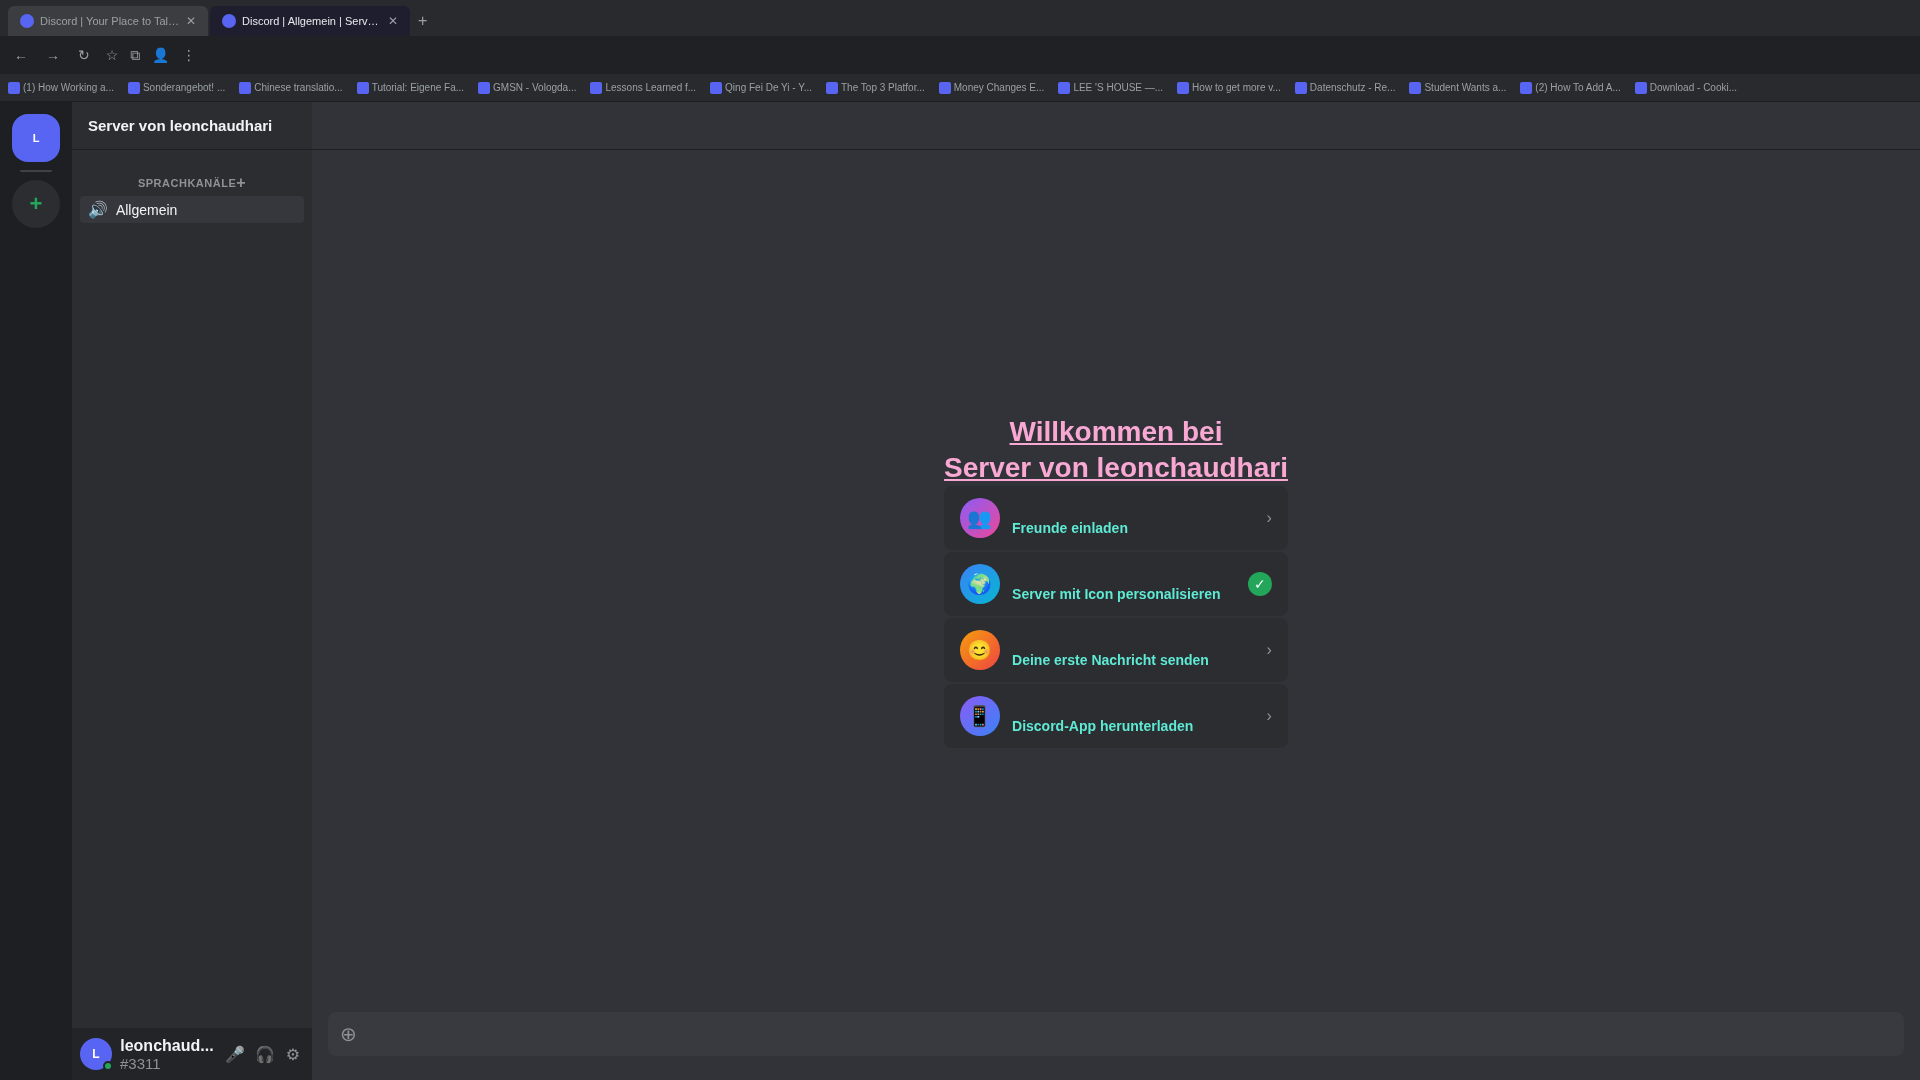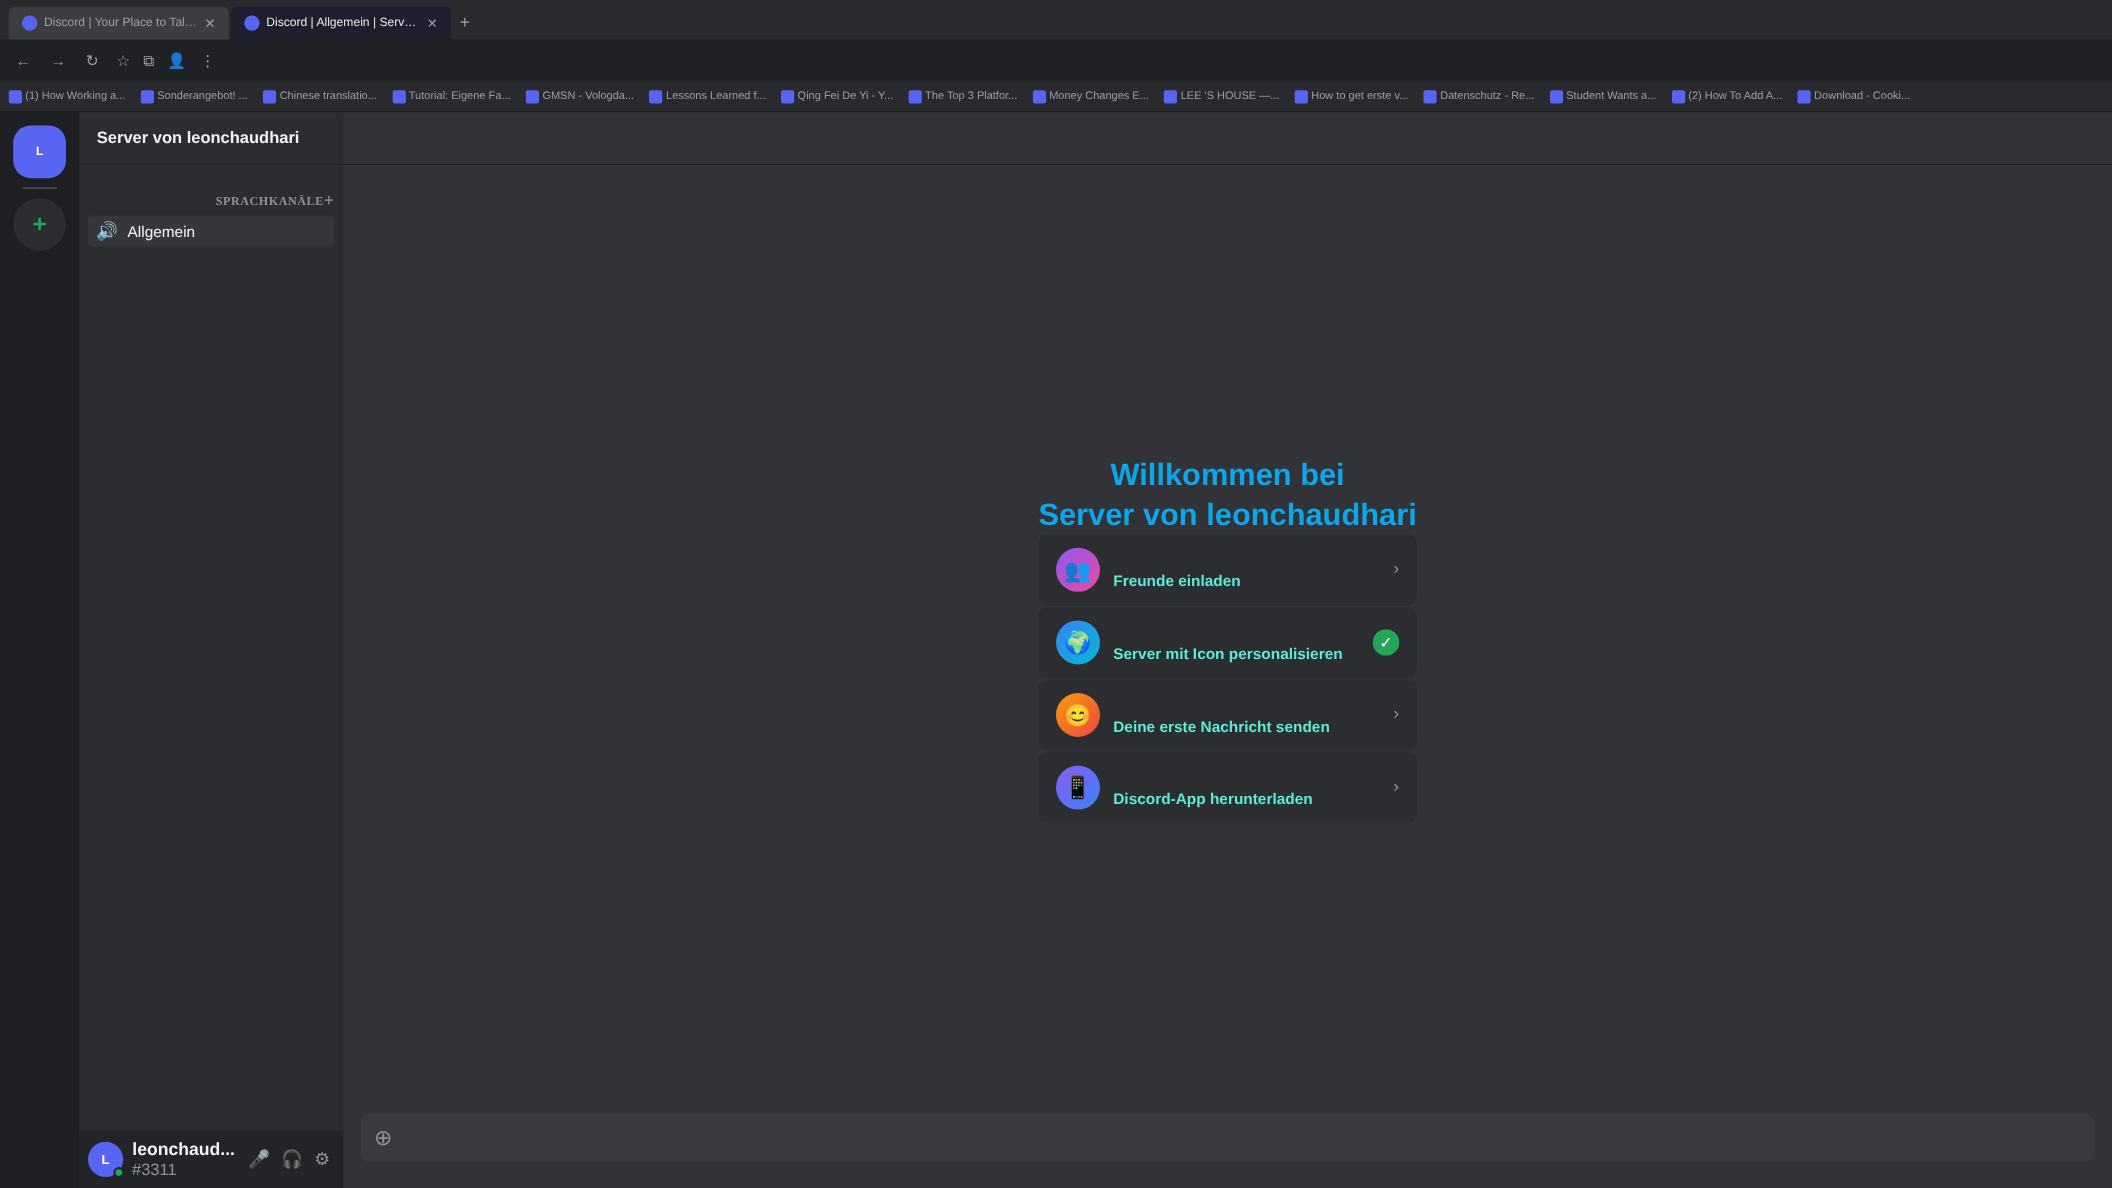--- a/index.html
+++ b/index.html
@@ -31,21 +31,21 @@
     .server-list { width: 72px; background: #1e1f22; display: flex; flex-direction: column; align-items: center; padding: 12px 0; gap: 8px; flex-shrink: 0; }
     .server-icon { width: 48px; height: 48px; border-radius: 50%; display: flex; align-items: center; justify-content: center; cursor: pointer; font-size: 12px; font-weight: bold; color: white; }
     .server-icon.active { border-radius: 16px; }
     .server-separator { width: 32px; height: 2px; background: #3f4147; border-radius: 1px; }
 
     
     .channel-sidebar { width: 240px; background: #2b2d31; display: flex; flex-direction: column; flex-shrink: 0; }
     .server-header { padding: 0 16px; height: 48px; display: flex; align-items: center; border-bottom: 1px solid #1e1f22; cursor: pointer; }
     .server-name { font-size: 15px; font-weight: 600; color: #f2f3f5; }
     .channel-list { flex: 1; padding: 8px 0; overflow-y: auto; }
-    .channel-category { padding: 16px 8px 4px 8px; font-size: 11px; font-weight: 700; color: #8e9297; text-transform: uppercase; letter-spacing: 0.5px; display: flex; align-items: center; justify-content: flex-end; font-family: Liberation Serif, serif; }
+    .channel-category { padding: 16px 8px 4px 8px; font-size: 11px; font-weight: 700; color: #8e9297; text-transform: uppercase; letter-spacing: 0.5px; display: flex; align-items: center; justify-content: center; }
     .category-add { color: #8e9297; cursor: pointer; font-size: 16px; }
     .channel-item { display: flex; align-items: center; gap: 8px; padding: 4px 8px; margin: 0 8px; border-radius: 4px; cursor: pointer; font-size: 14px; color: #8e9297; }
     .channel-item.active { background: #35373c; color: #f2f3f5; }
     .channel-icon { color: #8e9297; font-size: 16px; }
 
     
     .user-panel { height: 52px; background: #232428; display: flex; align-items: center; padding: 0 8px; gap: 8px; }
     .user-avatar { width: 32px; height: 32px; border-radius: 50%; background: #5865f2; flex-shrink: 0; display: flex; align-items: center; justify-content: center; font-size: 12px; font-weight: bold; color: white; position: relative; }
     .user-status { width: 10px; height: 10px; background: #23a55a; border-radius: 50%; position: absolute; bottom: -1px; right: -1px; border: 2px solid #232428; }
     .user-info { flex: 1; min-width: 0; }
@@ -55,21 +55,21 @@
     .user-action-btn { background: none; border: none; color: #8e9297; cursor: pointer; font-size: 16px; padding: 4px; border-radius: 4px; }
 
     
     .main-content { flex: 1; background: #313338; display: flex; flex-direction: column; position: relative; }
     .channel-header { height: 48px; border-bottom: 1px solid #1e1f22; display: flex; align-items: center; padding: 0 16px; }
 
     .content-area { flex: 1; display: flex; align-items: center; justify-content: center; position: relative; }
 
     
     .welcome-card { text-align: center; max-width: 500px; }
-    .welcome-title { font-size: 28px; font-weight: 700; color: #0ea5e9; line-height: 1.3; margin-bottom: 0; }
+    .welcome-title { font-size: 28px; font-weight: 700; color: #f9a8d4; line-height: 1.3; margin-bottom: 0; text-decoration: underline; }
     .welcome-subtitle { font-size: 14px; color: #8e9297; line-height: 1.5; margin-bottom: 24px; }
     .welcome-subtitle a { color: #00a8fc; text-decoration: none; }
 
     .action-list { display: flex; flex-direction: column; gap: 2px; }
     .action-item { display: flex; align-items: center; gap: 12px; background: #2b2d31; border-radius: 8px; padding: 12px 16px; cursor: pointer; transition: background 0.1s; }
     .action-icon { width: 40px; height: 40px; border-radius: 50%; flex-shrink: 0; overflow: hidden; display: flex; align-items: center; justify-content: center; font-size: 20px; }
     .action-label { flex: 1; font-size: 14px; font-weight: 700; color: #5eead4; text-align: left; margin-top: 20px; }
     .action-chevron { color: #8e9297; font-size: 16px; }
     .action-check { width: 24px; height: 24px; border-radius: 50%; background: #23a55a; display: flex; align-items: center; justify-content: center; color: white; font-size: 14px; flex-shrink: 0; }
 
@@ -148,21 +148,21 @@
       <div class="bookmark">
         <div class="bookmark-icon" style="background:#5865f2;border-radius:2px;"></div>
         <span>Money Changes E...</span>
       </div>
       <div class="bookmark">
         <div class="bookmark-icon" style="background:#5865f2;border-radius:2px;"></div>
         <span>LEE 'S HOUSE —...</span>
       </div>
       <div class="bookmark">
         <div class="bookmark-icon" style="background:#5865f2;border-radius:2px;"></div>
-        <span>How to get erste v...</span>
+        <span>How to get more v...</span>
       </div>
       <div class="bookmark">
         <div class="bookmark-icon" style="background:#5865f2;border-radius:2px;"></div>
         <span>Datenschutz - Re...</span>
       </div>
       <div class="bookmark">
         <div class="bookmark-icon" style="background:#5865f2;border-radius:2px;"></div>
         <span>Student Wants a...</span>
       </div>
       <div class="bookmark">

